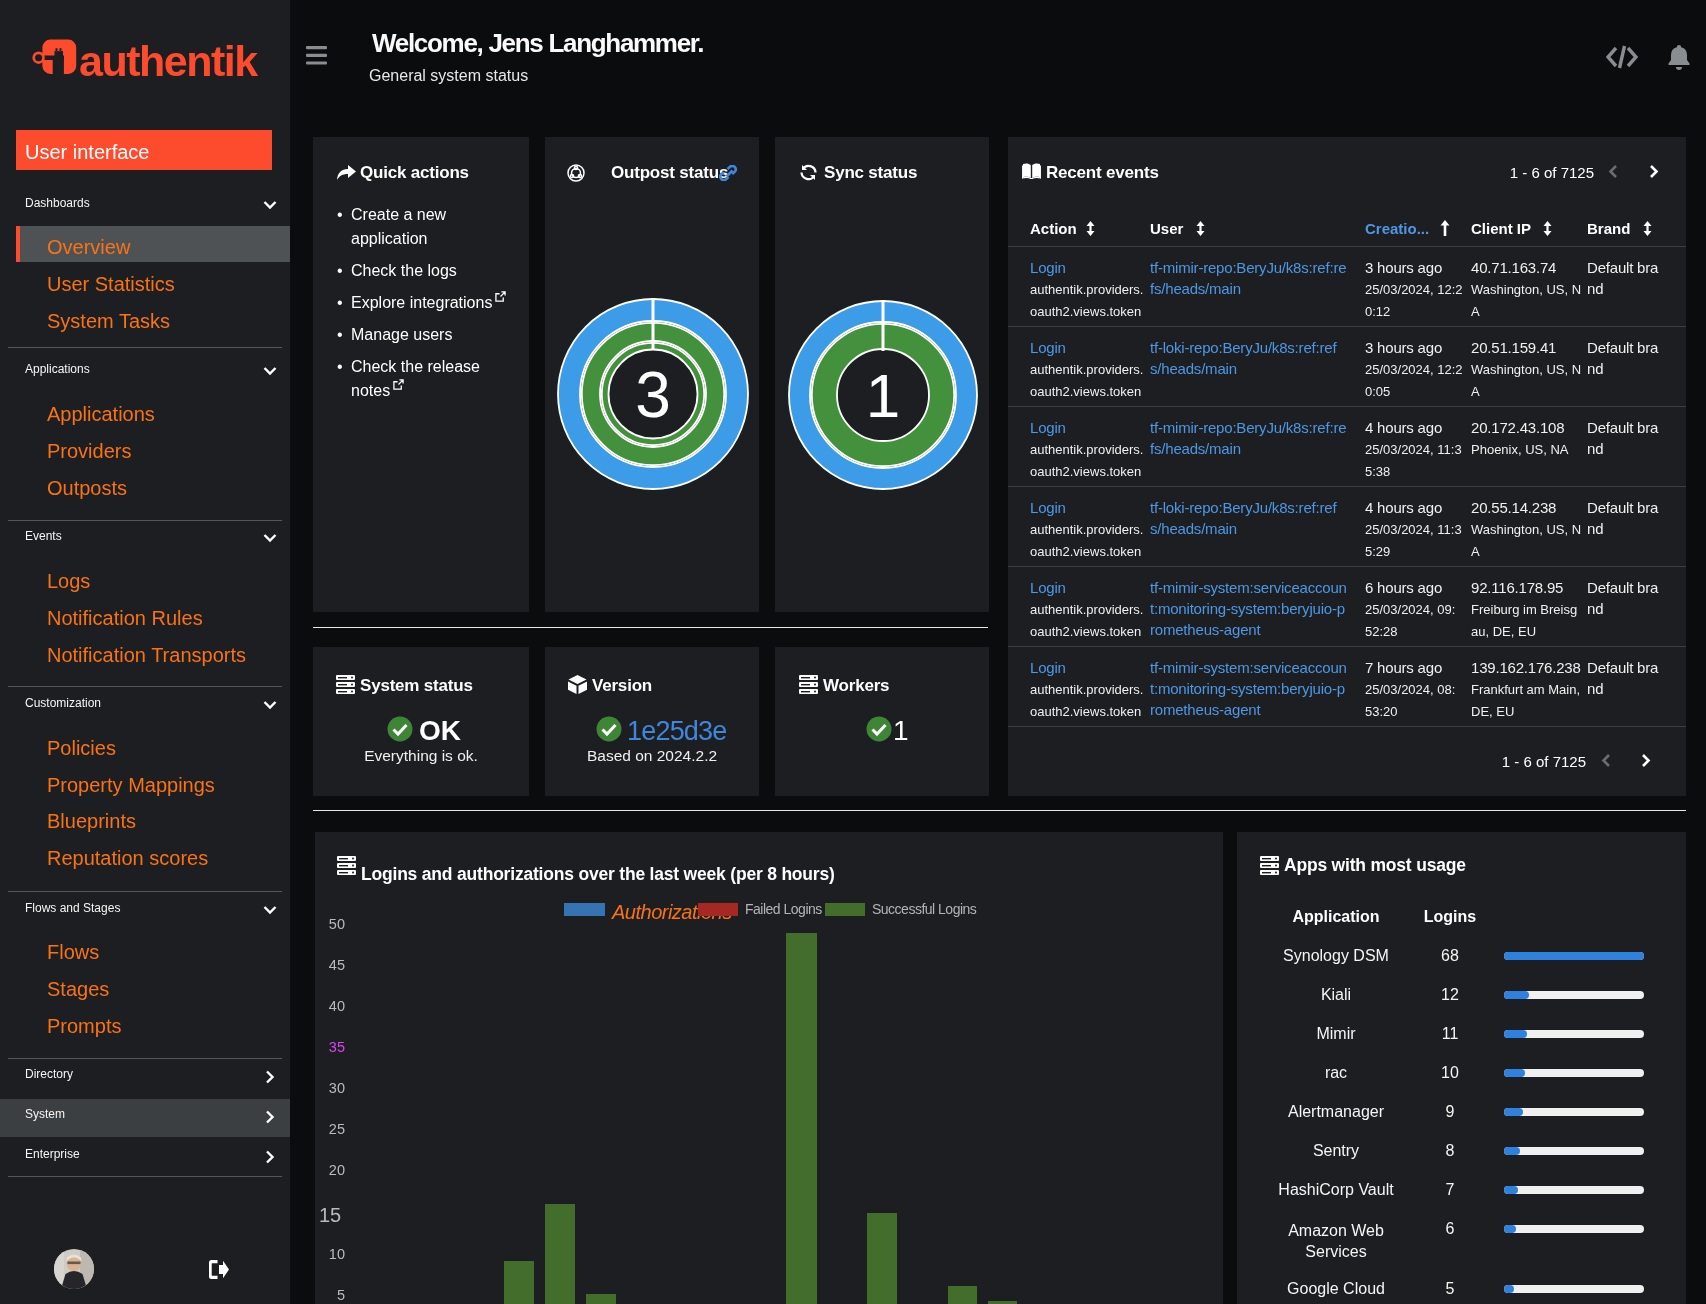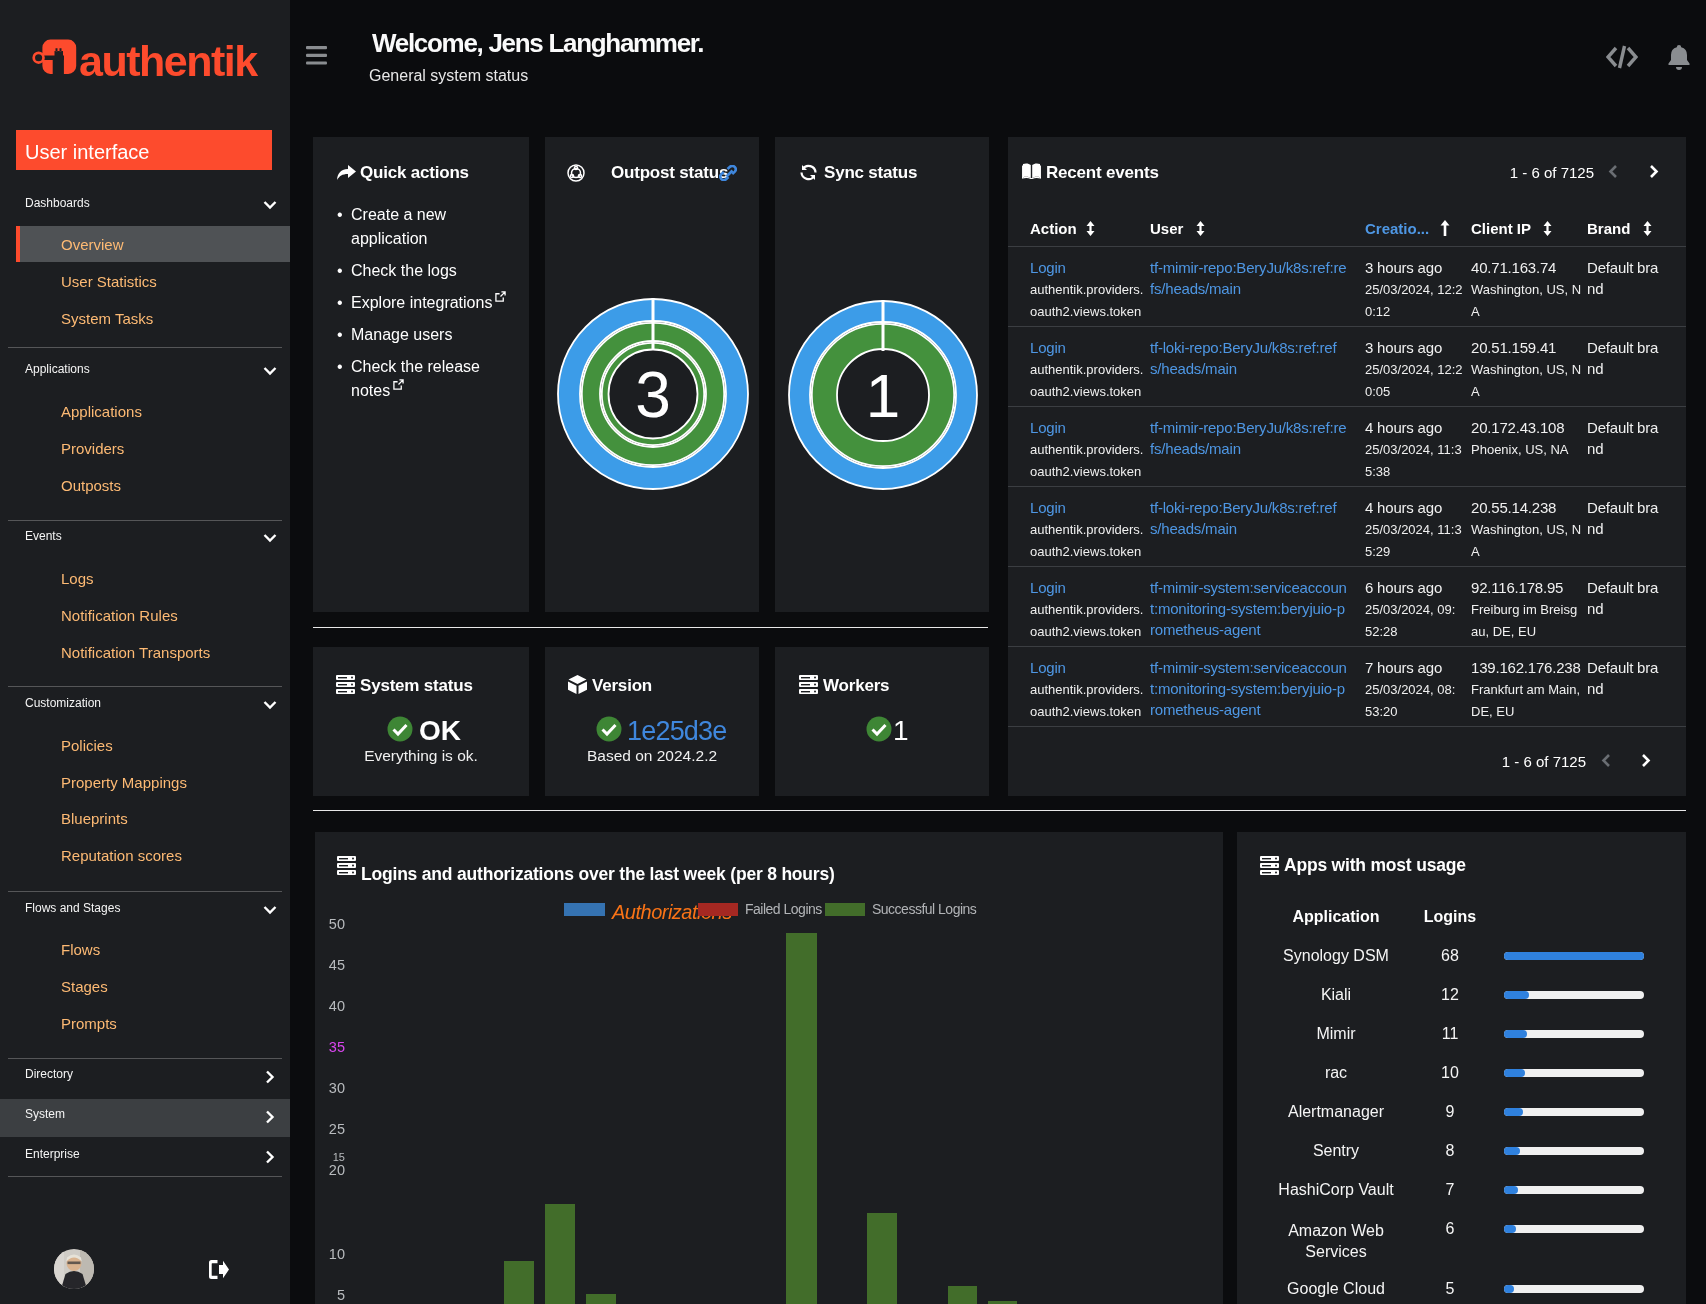--- a/index.html
+++ b/index.html
@@ -5,21 +5,21 @@
 * { margin:0; padding:0; box-sizing:border-box; }
 html,body { width:1706px; height:1304px; background:#0b0c0e; font-family:"Liberation Sans", sans-serif; }
 #page { position:relative; width:1706px; height:1304px; overflow:hidden; background:#0b0c0e; color:#fafafa; }
 .abs { position:absolute; }
 .card { position:absolute; background:#1c1e21; }
 .ct { font-weight:bold; font-size:17px; color:#fff; letter-spacing:-0.2px; }
 .divh { position:absolute; height:1px; background:#e8e8e8; }
 
 #sidebar { position:absolute; left:0; top:0; width:290px; height:1304px; background:#1c1e21; }
 .navhead { position:absolute; left:25px; font-size:12px; color:#f5f5f5; }
-.navitem { position:absolute; left:61px; font-size:15px; color:#fdba74; }
+.navitem { position:absolute; left:47px; font-size:20px; color:#f97316; }
 .sdiv { position:absolute; left:8px; width:274px; height:1px; background:rgba(255,255,255,0.25); }
 .chev { position:absolute; }
 
 .th { position:absolute; font-weight:bold; font-size:15px; color:#fff; }
 .cell { position:absolute; font-size:15px; line-height:21px; color:#f0f0f0; white-space:nowrap; letter-spacing:-0.2px; }
 .lnk { color:#4e97e4; }
 .sub { font-size:13px; letter-spacing:0; }
 .rowline { position:absolute; left:1008px; width:678px; height:1px; background:#3b3e42; }
 .appname { position:absolute; left:1262px; width:148px; text-align:center; font-size:16px; color:#f5f5f5; }
 .appval { position:absolute; left:1415px; width:70px; text-align:center; font-size:16px; color:#f5f5f5; }
@@ -412,21 +412,21 @@
     <div class="abs" style="left:825px; top:903px; width:40px; height:13px; background:#426d2a;"></div>
     <div class="abs" style="left:872px; top:901px; font-size:14px; color:#b2b4b7; letter-spacing:-0.5px;">Successful Logins</div>
 
     <div class="abs" style="left:315px; top:916px; width:30px; text-align:right; font-size:14.5px; color:#b8bbbe;">50</div>
     <div class="abs" style="left:315px; top:957px; width:30px; text-align:right; font-size:14.5px; color:#b8bbbe;">45</div>
     <div class="abs" style="left:315px; top:998px; width:30px; text-align:right; font-size:14.5px; color:#b8bbbe;">40</div>
     <div class="abs" style="left:315px; top:1039px; width:30px; text-align:right; font-size:14.5px; color:#d946ef;">35</div>
     <div class="abs" style="left:315px; top:1080px; width:30px; text-align:right; font-size:14.5px; color:#b8bbbe;">30</div>
     <div class="abs" style="left:315px; top:1121px; width:30px; text-align:right; font-size:14.5px; color:#b8bbbe;">25</div>
     <div class="abs" style="left:315px; top:1162px; width:30px; text-align:right; font-size:14.5px; color:#b8bbbe;">20</div>
-    <div class="abs" style="left:315px; top:1151px; width:30px; text-align:right; font-size:11px; color:#b8bbbe;">15</div>
+    <div class="abs" style="left:315px; top:1204px; width:30px; text-align:center; font-size:20px; color:#b8bbbe;">15</div>
     <div class="abs" style="left:315px; top:1246px; width:30px; text-align:right; font-size:14.5px; color:#b8bbbe;">10</div>
     <div class="abs" style="left:315px; top:1287px; width:30px; text-align:right; font-size:14.5px; color:#b8bbbe;">5</div>
 
     <div class="abs" style="left:504px; top:1261px; width:30px; height:43px; background:#426d2a;"></div>
     <div class="abs" style="left:545px; top:1204px; width:30px; height:100px; background:#426d2a;"></div>
     <div class="abs" style="left:586px; top:1294px; width:30px; height:10px; background:#426d2a;"></div>
     <div class="abs" style="left:786px; top:933px; width:31px; height:371px; background:#426d2a;"></div>
     <div class="abs" style="left:867px; top:1213px; width:30px; height:91px; background:#426d2a;"></div>
     <div class="abs" style="left:948px; top:1286px; width:29px; height:18px; background:#426d2a;"></div>
     <div class="abs" style="left:988px; top:1301px; width:29px; height:3px; background:#426d2a;"></div>

